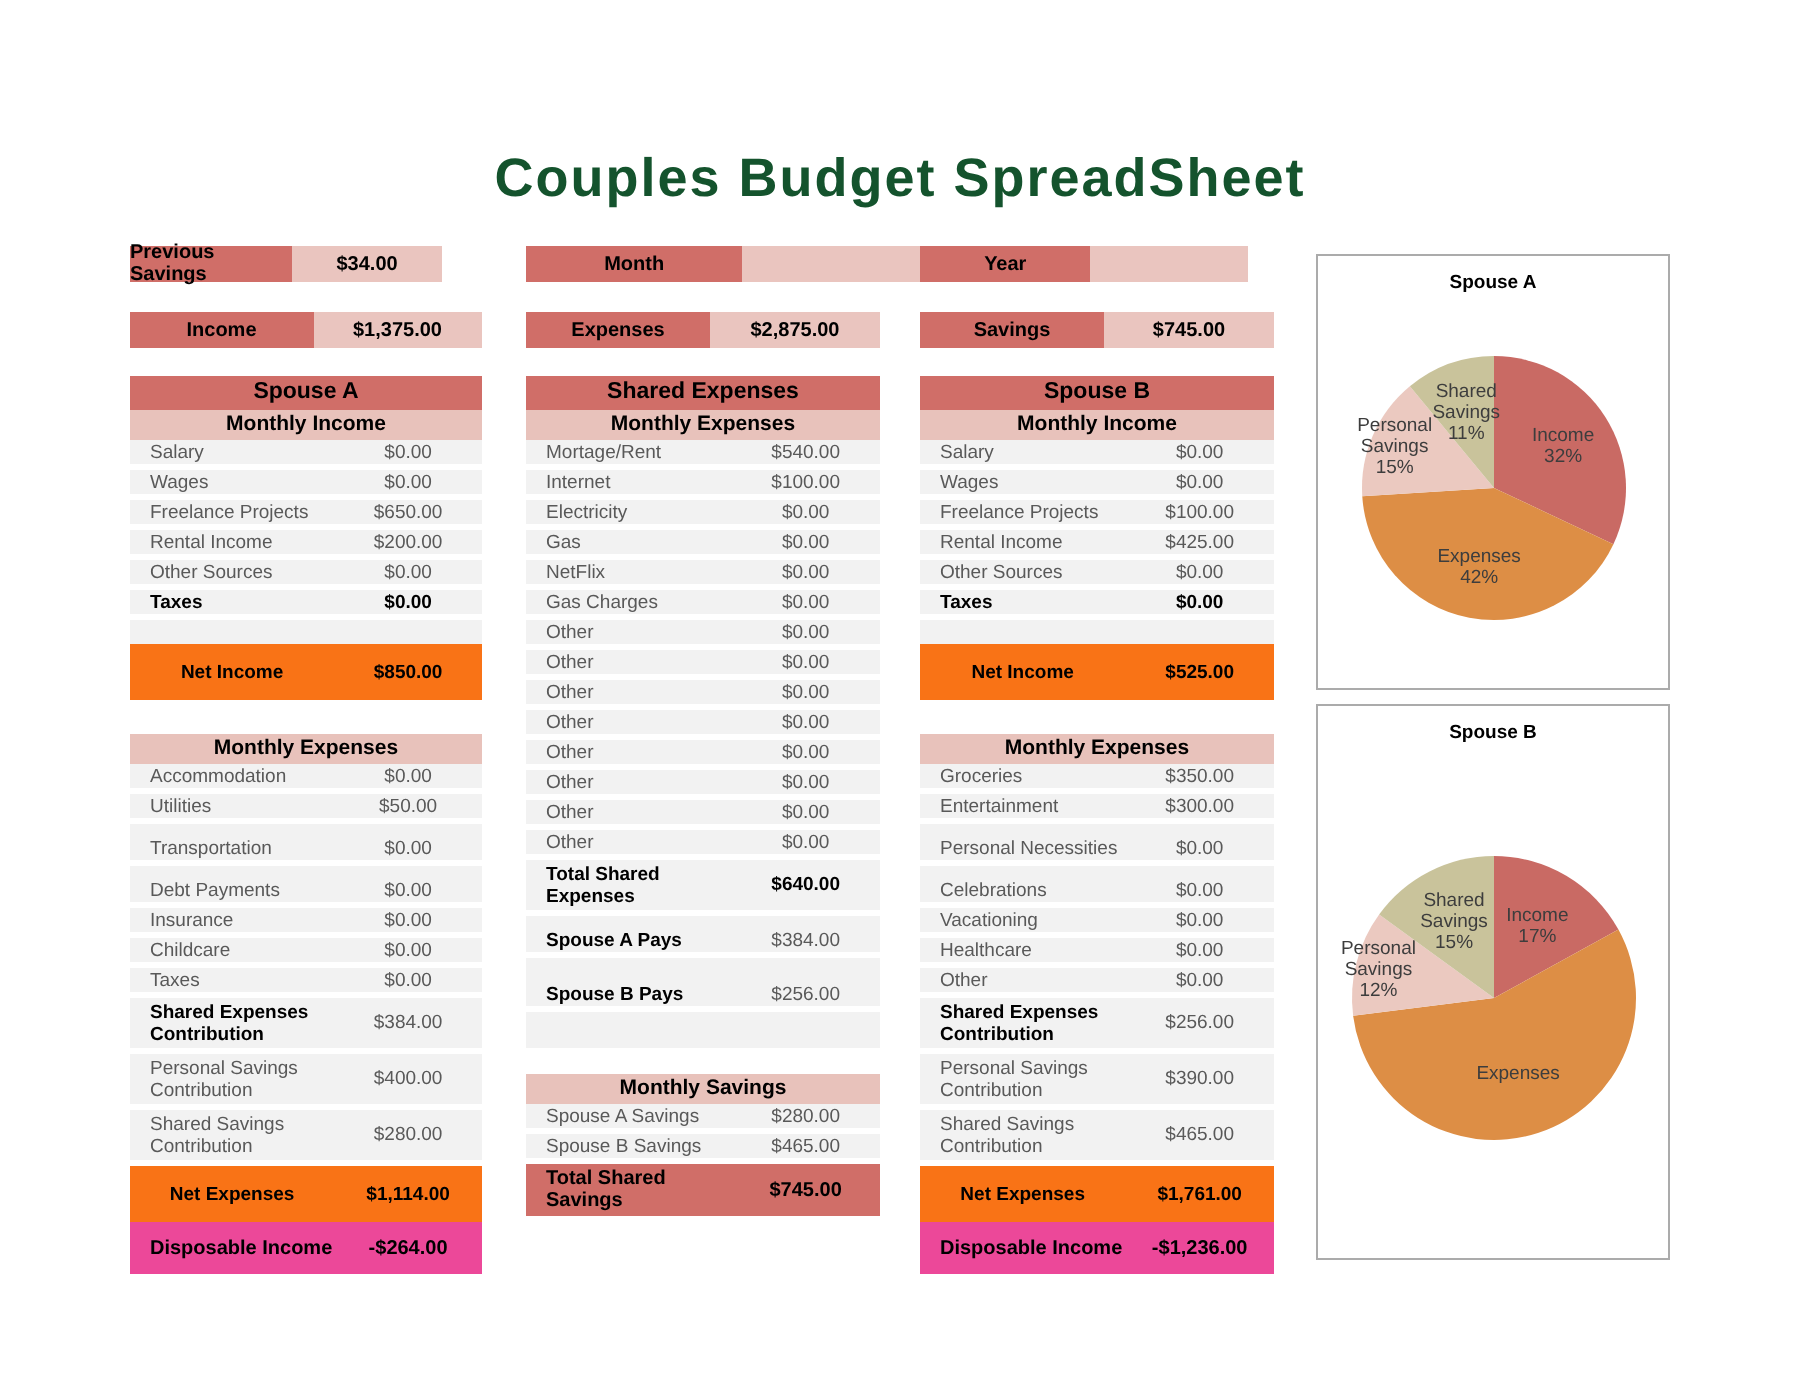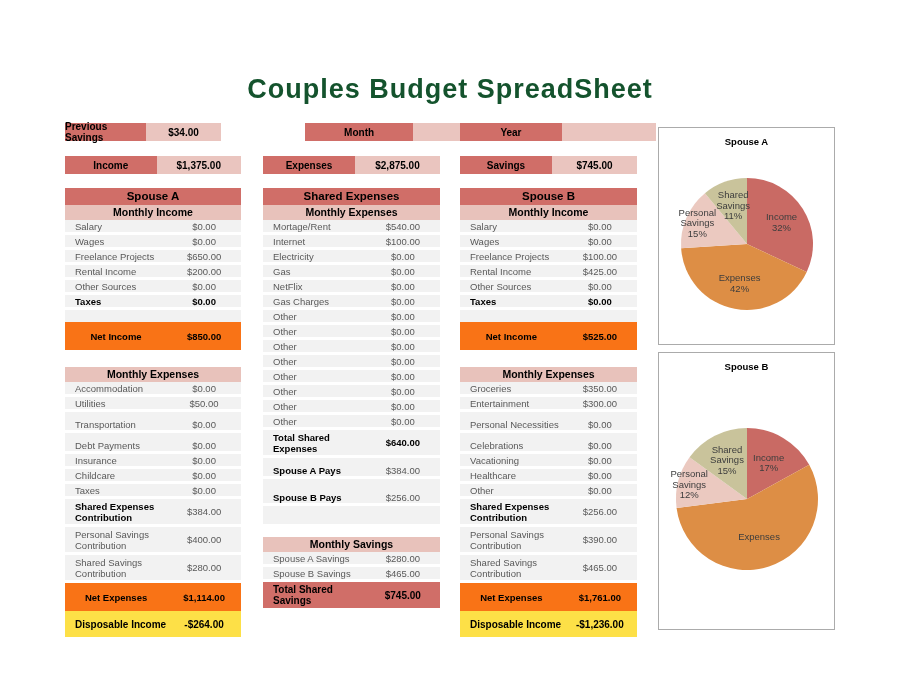--- a/index.html
+++ b/index.html
@@ -30,21 +30,21 @@
   .row.tall{min-height:28px;}
   .row.sp{min-height:6px;border-bottom:0;}
   .blank{height:12px;background:#F2F2F2;}
   .bar{height:28px;background:#f97316;display:flex;align-items:center;
        font-size:9.5px;font-weight:bold;color:#000;}
   .bar .lbl{flex:1;text-align:center;}
   .bar .val{width:42%;text-align:center;}
   .bigrow{height:26px;display:flex;align-items:center;font-size:10px;font-weight:bold;color:#000;}
   .bigrow .lbl{flex:1;text-align:left;padding-left:10px;}
   .bigrow .val{width:42%;text-align:center;}
-  .bigrow.pink{background:#fde047;}
+  .bigrow.pink{background:#ec4899;}
   .bigrow.dark{background:#D06E68;}
   .padbot{padding-bottom:18px;background:#F2F2F2;}
   .gap14{height:17px;}
   .gap13{height:13px;}
   
   .panel{position:absolute;left:658px;width:177px;border:1px solid #ABABAB;background:#fff;box-sizing:border-box;}
   .panel .ptitle{position:absolute;top:8px;left:0;width:100%;text-align:center;
                  font-size:9.5px;font-weight:bold;color:#000;}
   .panel svg{position:absolute;left:0;top:0;}
 </style>
@@ -55,30 +55,30 @@
 
 <div class="sum" style="left:65px;top:123px;width:156px;">
   <div class="l">Previous Savings</div>
   <div class="v">$34.00</div>
 </div>
 <div class="sum" style="left:65px;top:156px;width:176px;">
   <div class="l">Income</div>
   <div class="v">$1,375.00</div>
 </div>
 
-<div class="sum" style="left:263px;top:123px;width:208px;margin-left:42px;">
+<div class="sum" style="left:263px;top:123px;width:208px;">
   <div class="l">Month</div>
   <div class="v"></div>
 </div>
 <div class="sum" style="left:263px;top:156px;width:177px;">
   <div class="l">Expenses</div>
   <div class="v">$2,875.00</div>
 </div>
 
-<div class="sum" style="left:460px;top:123px;width:196px;">
+<div class="sum" style="left:460px;top:123px;width:164px;">
   <div class="l">Year</div>
   <div class="v"></div>
 </div>
 <div class="sum" style="left:460px;top:156px;width:177px;">
   <div class="l">Savings</div>
   <div class="v">$745.00</div>
 </div>
 
 <div class="col" style="left:65px;width:176px;">
   <div class="hdr">Spouse A</div>

